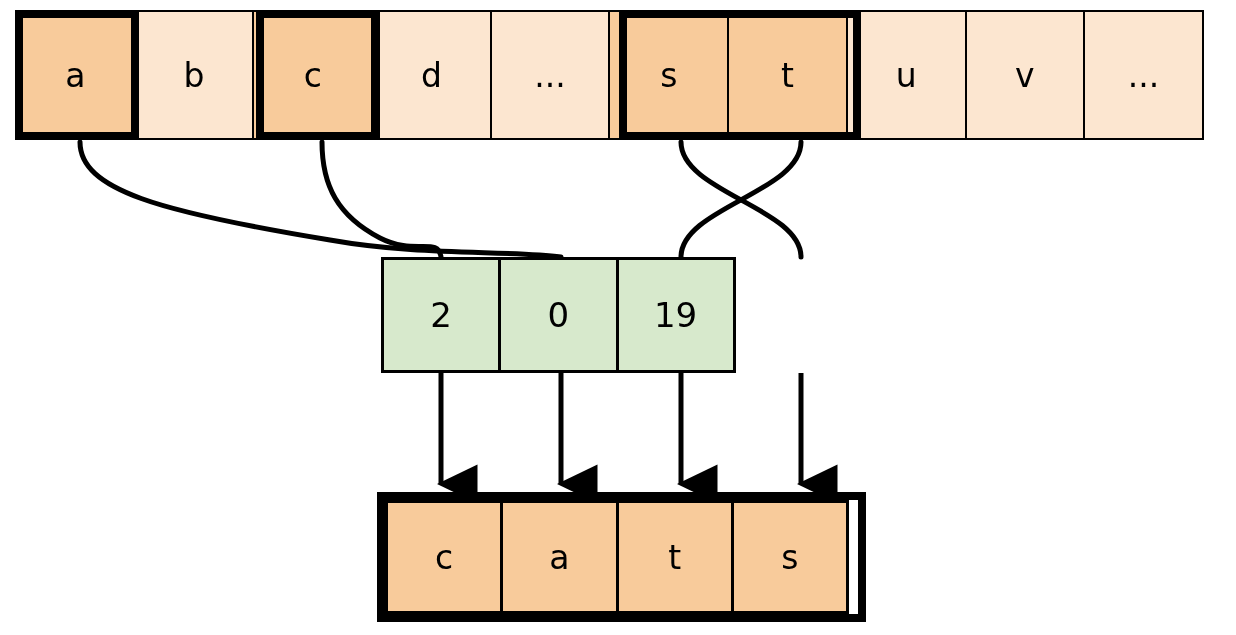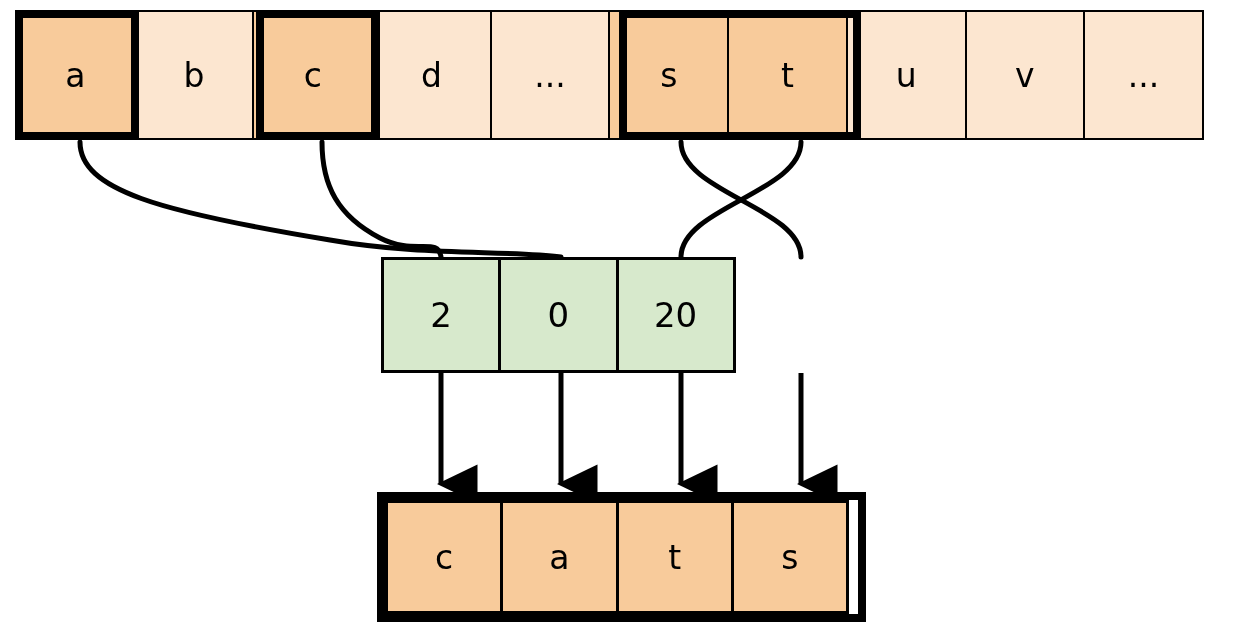--- a/index.html
+++ b/index.html
@@ -147,21 +147,21 @@
     <div class="cell">...</div>
   </div>
 
   <div class="thick-outline" style="left:15px; top:10px; width:124px; height:130px;"></div>
   <div class="thick-outline" style="left:256px; top:10px; width:124px; height:130px;"></div>
   <div class="thick-outline" style="left:619px; top:10px; width:242px; height:130px;"></div>
 
   <div class="row" id="index-row">
     <div class="cell">2</div>
     <div class="cell">0</div>
-    <div class="cell">20</div>
+    <div class="cell">19</div>
   </div>
 
   <div class="row" id="word-row">
     <div class="cell">c</div>
     <div class="cell">a</div>
     <div class="cell">t</div>
     <div class="cell">s</div>
   </div>
   <div class="thick-outline" id="word-outline"></div>
 

